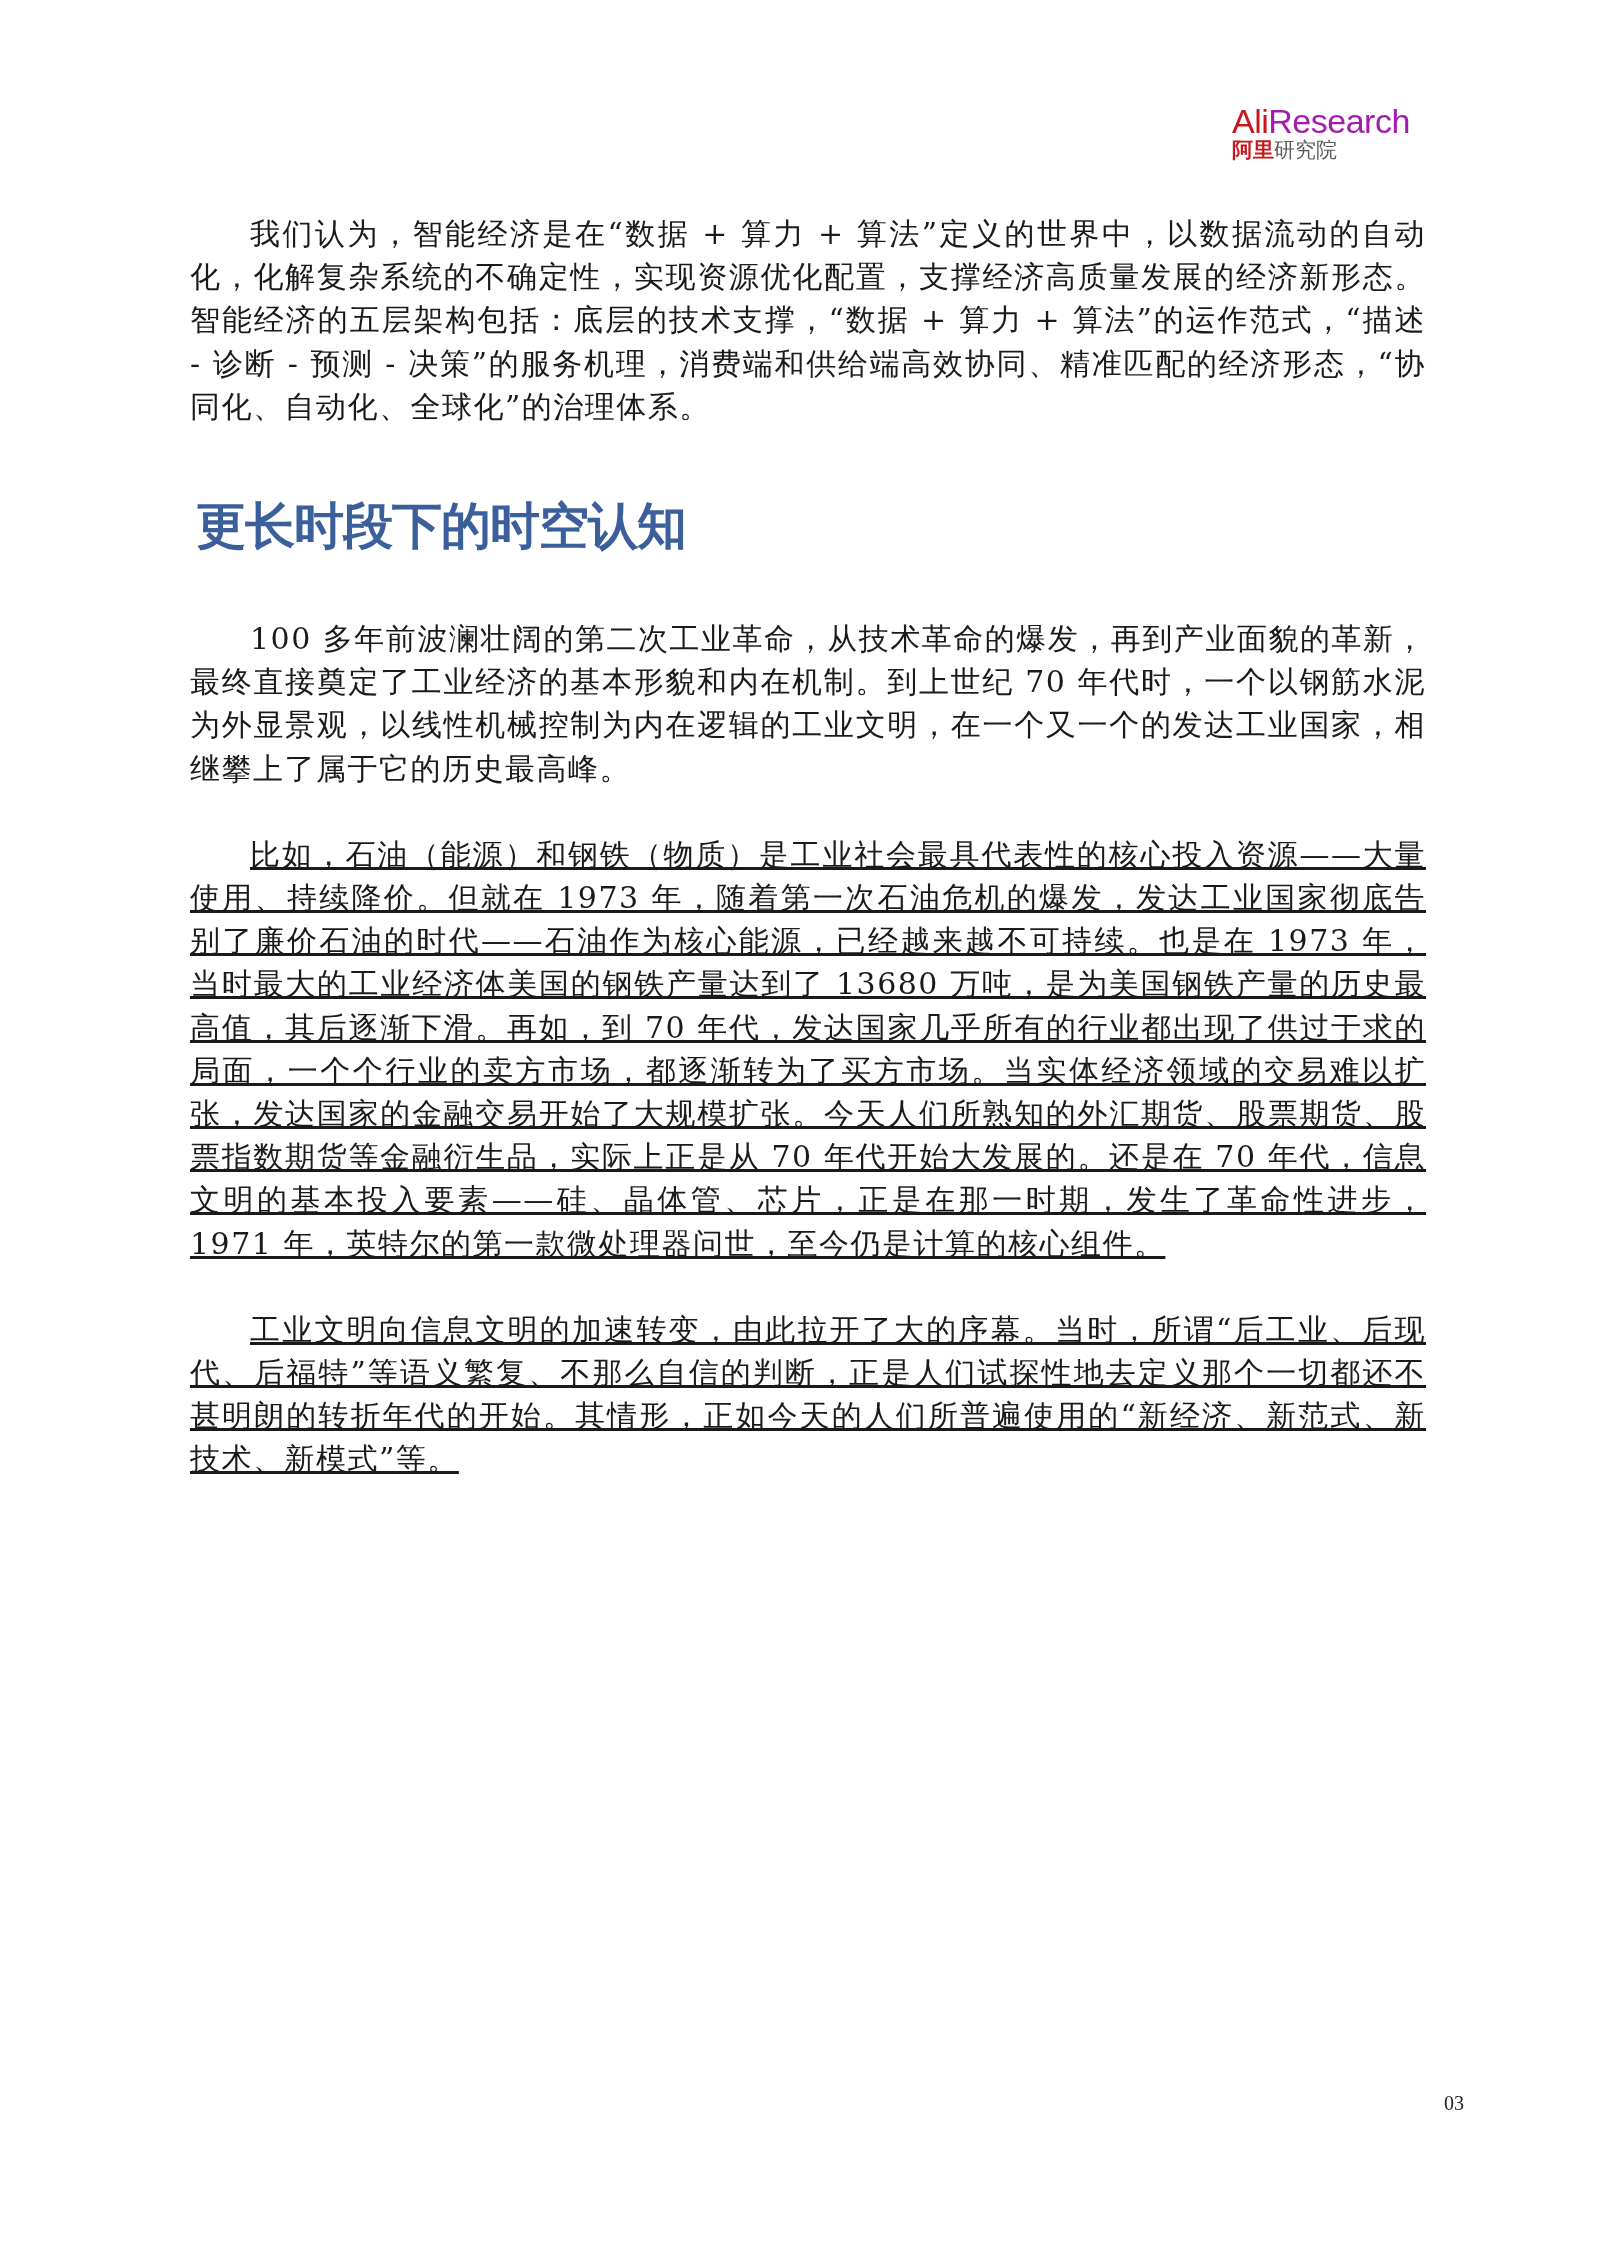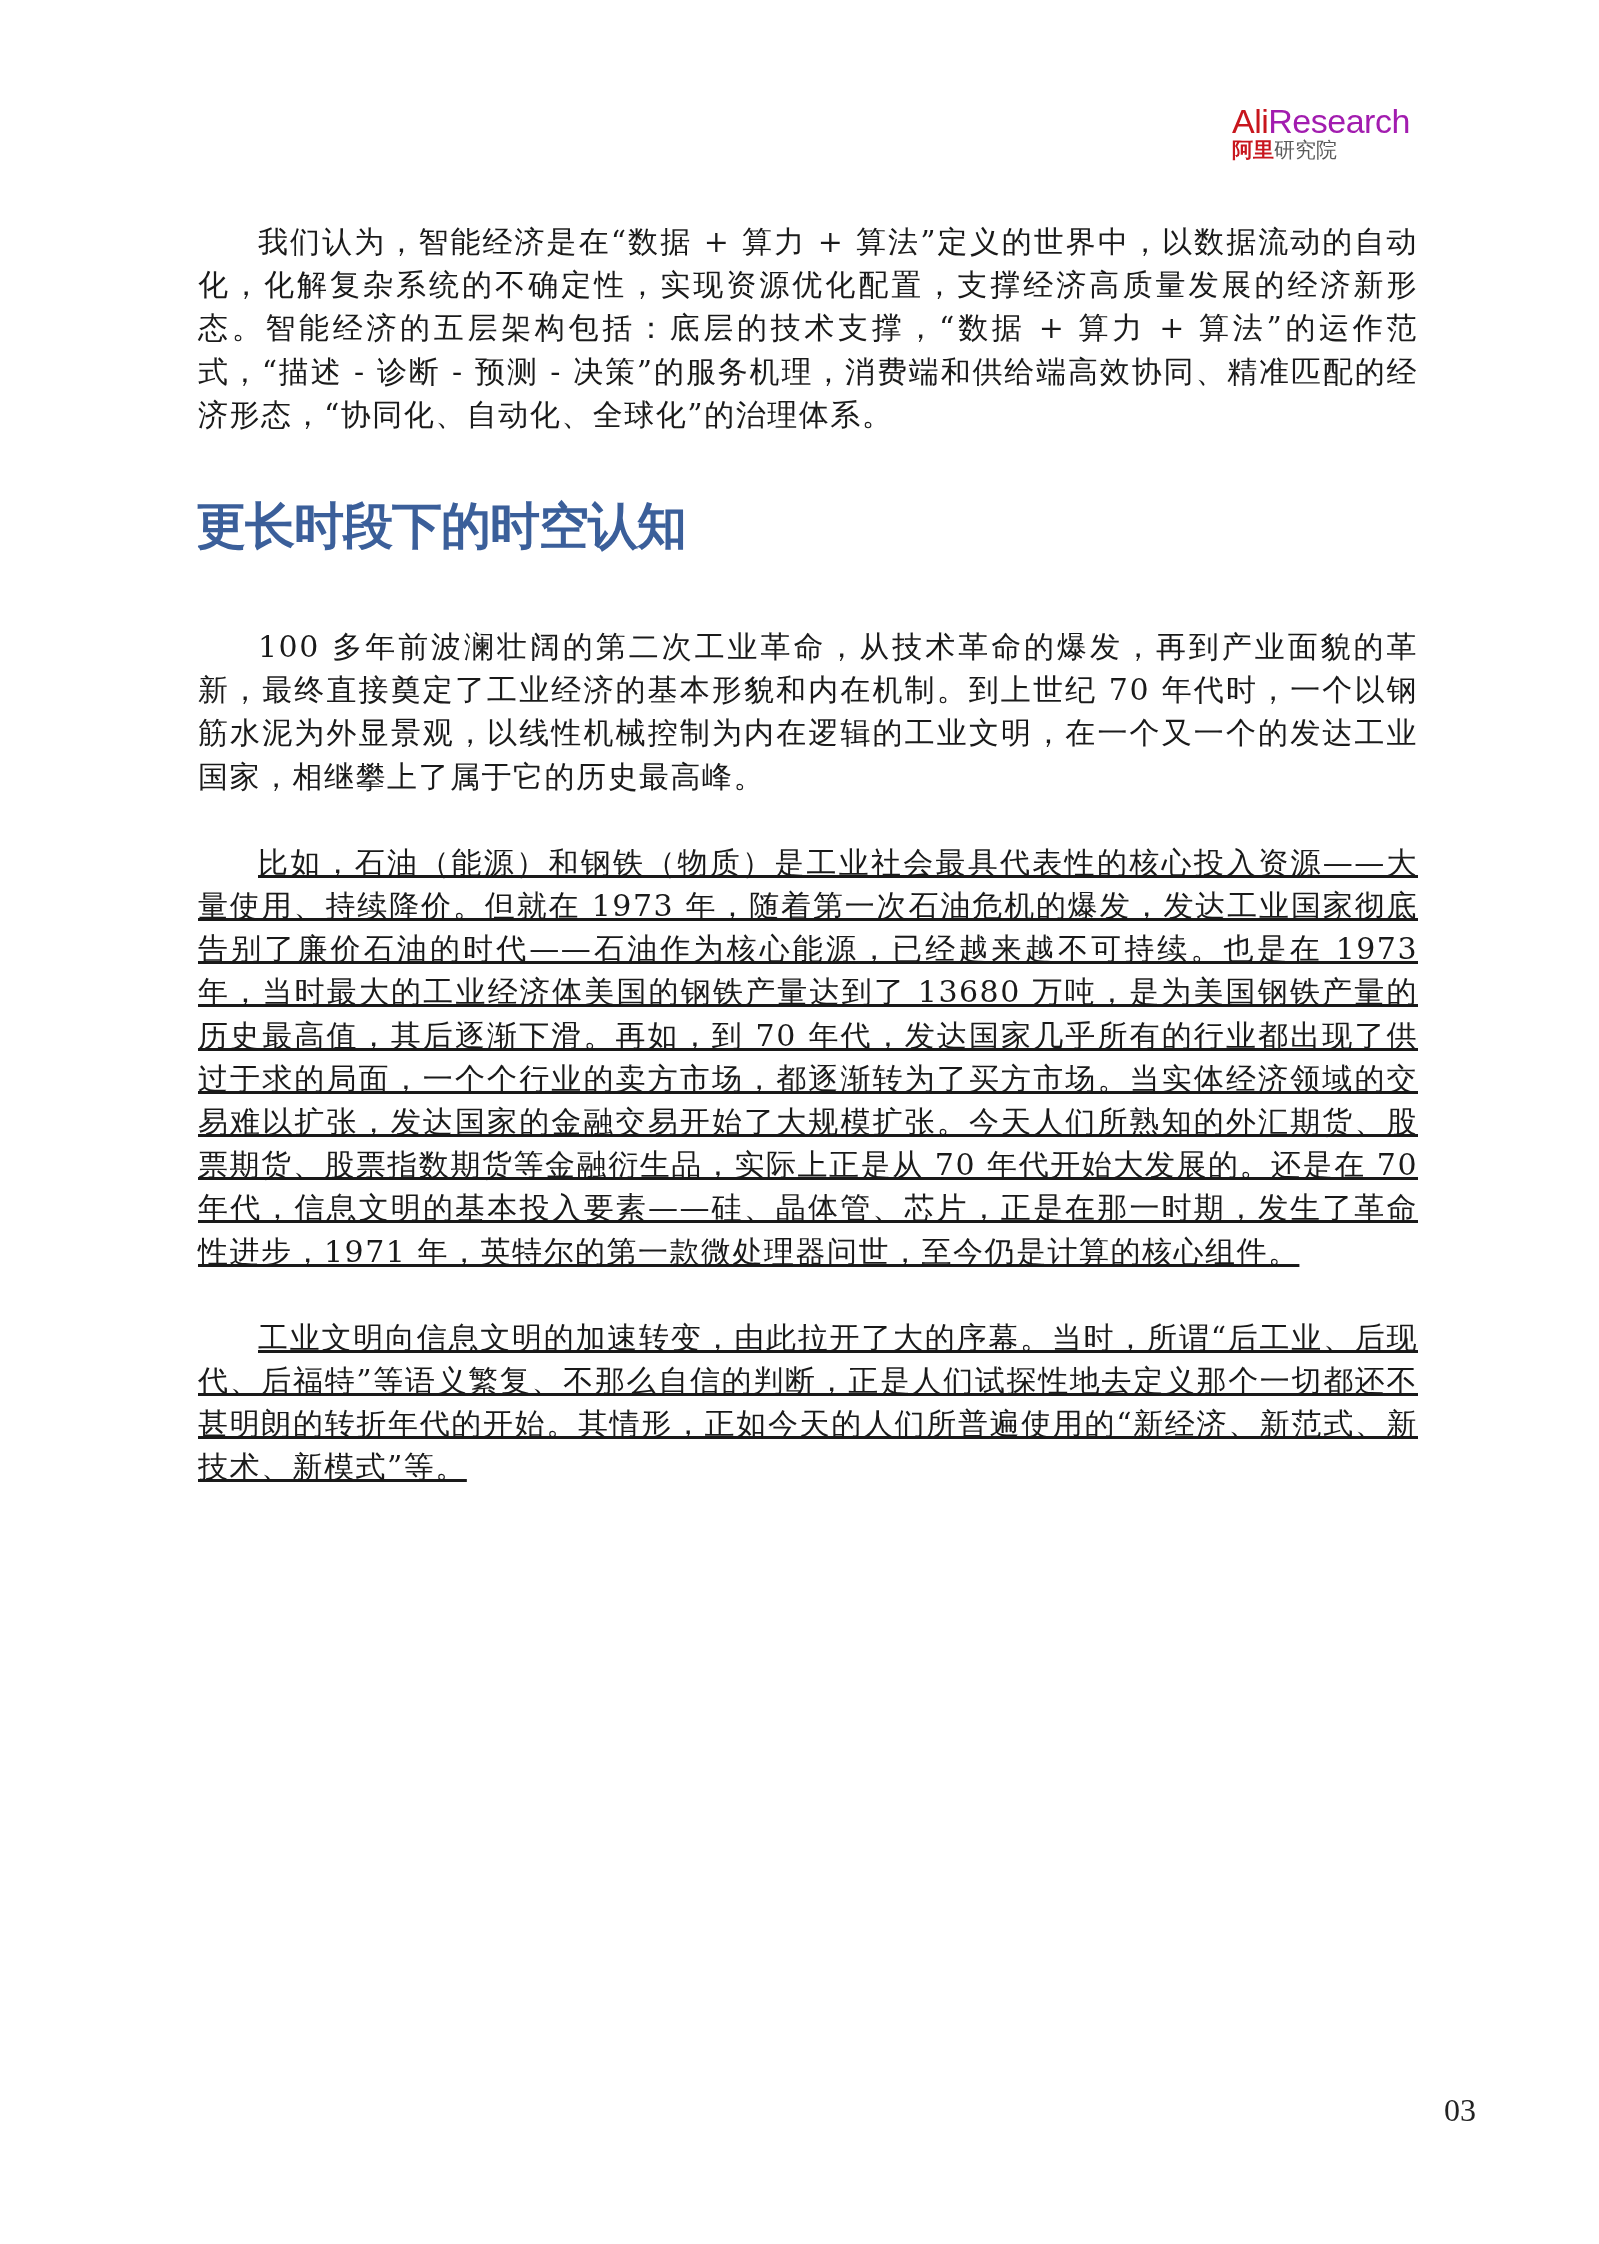--- a/index.html
+++ b/index.html
@@ -50,21 +50,21 @@
     .logo-cn-b {
       color: #5a5a5a;
     }
     .content {
       position: absolute;
       left: 190px;
       top: 212px;
       width: 1236px;
     }
     p.para {
-      margin: 8px;
+      margin: 0;
       font-size: 30px;
       line-height: 43.2px;
       text-indent: 2em;
       text-align: justify;
       letter-spacing: 1.5px;
     }
     .para + .para { margin-top: 43px; text-decoration: underline; }
     .heading {
       font-family: "DejaVu Sans", "Liberation Sans", sans-serif;
       font-weight: bold;
@@ -75,21 +75,21 @@
       letter-spacing: -1px;
     }
     .p1 { position: absolute; left: 0; top: 0; width: 1236px; }
     .h1 { position: absolute; left: -2px; top: 276px; }
     .body2 { position: absolute; left: 0; top: 405px; width: 1236px; }
     .page-number {
       position: absolute;
       left: 1444px;
       top: 2092px;
       font-family: "Liberation Serif", "DejaVu Serif", serif;
-      font-size: 32px;
+      font-size: 20px;
       color: #222;
       text-align: right;
     }
   </style>
 </head>
 <body>
 
 <div class="logo">
   <div class="logo-top">
     <span class="logo-ali">Ali</span><span class="logo-research">Research</span>

